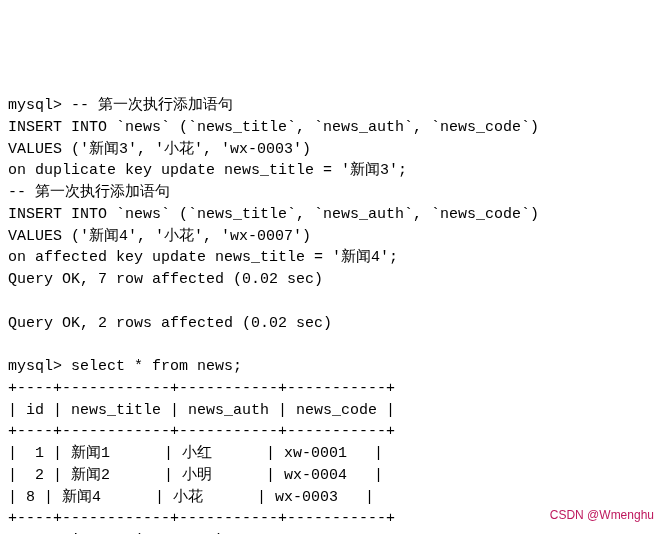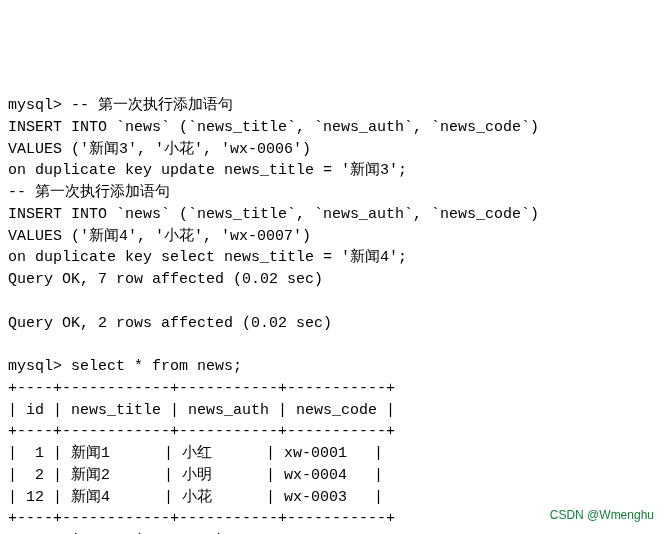--- a/index.html
+++ b/index.html
@@ -11,49 +11,49 @@
       background: #fff;
       color: #000;
       white-space: pre;
       width: 664px;
       box-sizing: border-box;
     }
     .watermark {
       position: fixed;
       right: 10px;
       bottom: 10px;
-      color: #15803d;
+      color: #be185d;
       font-size: 12px;
       font-family: "Microsoft YaHei", sans-serif;
       white-space: nowrap;
     }
   </style>
 </head>
 <body>
 
 
 
 <div><span>mysql&gt; </span><span>-- 第一次执行添加语句</span>
 <span>INSERT INTO `news` (`news_title`, `news_auth`, `news_code`)</span>
-<span>VALUES ('新闻3', '小花', 'wx-0006')</span>
+<span>VALUES ('新闻3', '小花', 'wx-0003')</span>
 <span>on duplicate key update news_title = '新闻3';</span>
 <span>-- 第一次执行添加语句</span>
 <span>INSERT INTO `news` (`news_title`, `news_auth`, `news_code`)</span>
 <span>VALUES ('新闻4', '小花', 'wx-0007')</span>
-<span>on duplicate key select news_title = '新闻4';</span>
+<span>on affected key update news_title = '新闻4';</span>
 <span>Query OK, 7 row affected (0.02 sec)</span>
 
 <span>Query OK, 2 rows affected (0.02 sec)</span>
 
 <span>mysql&gt; </span><span>select * from news;</span>
 <span>+----+------------+-----------+-----------+</span>
 <span>| id | news_title | news_auth | news_code |</span>
 <span>+----+------------+-----------+-----------+</span>
 <span>|  1 | 新闻1      | 小红      | xw-0001   |</span>
 <span>|  2 | 新闻2      | 小明      | wx-0004   |</span>
-<span>| 12 | 新闻4      | 小花      | wx-0003   |</span>
+<span>| 8 | 新闻4      | 小花      | wx-0003   |</span>
 <span>+----+------------+-----------+-----------+</span>
 <span>3 rows in set (0.13 sec)</span></div>
 
 <div class="watermark">CSDN @Wmenghu</div>
 
 
 
 
 </body></html>

